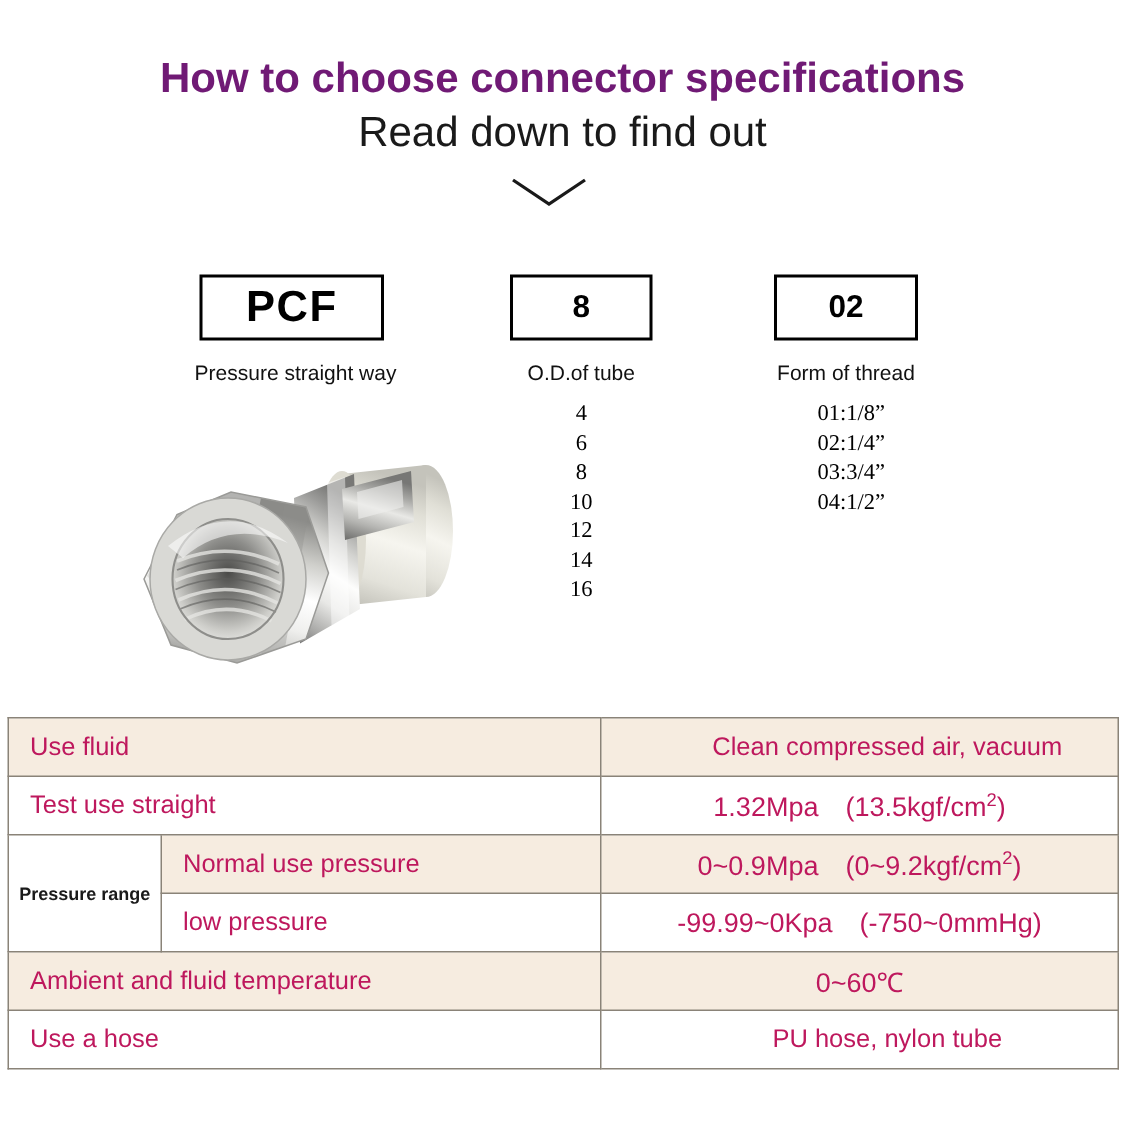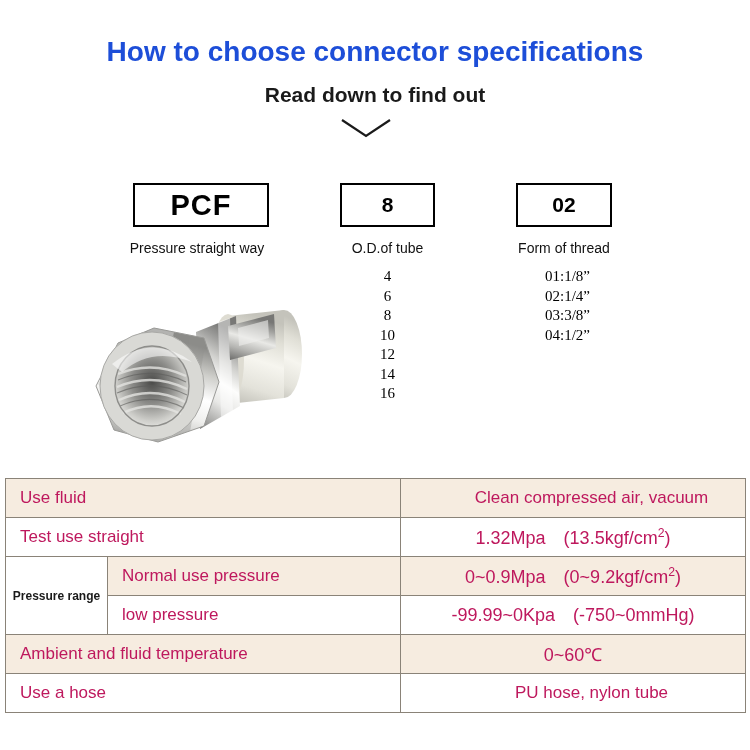--- a/index.html
+++ b/index.html
@@ -15,36 +15,35 @@
     position: relative;
   }
 
   
   .title {
     position: absolute;
     left: 0;
     top: 36px;
     width: 750px;
     text-align: center;
-    color: #1d4ed8;
+    color: #701a75;
     font-size: 28px;
     font-weight: bold;
     letter-spacing: 0px;
     white-space: nowrap;
   }
   .subtitle {
     position: absolute;
     left: 0;
-    top: 83px;
+    top: 72px;
     width: 750px;
     text-align: center;
     color: #1a1a1a;
-    font-size: 21px;
+    font-size: 28px;
     white-space: nowrap;
-    font-weight: bold;
   }
 
   
   .chevron {
     position: absolute;
     left: 340px;
     top: 118px;
     width: 52px;
     height: 26px;
   }
@@ -57,21 +56,21 @@
     box-sizing: border-box;
     display: flex;
     align-items: center;
     justify-content: center;
     color: #000000;
     font-weight: bold;
   }
   #box-pcf {
     left: 133px;
     top: 183px;
-    width: 136px;
+    width: 123px;
     height: 44px;
     font-size: 29px;
     letter-spacing: 1px;
   }
   #box-od {
     left: 340px;
     top: 183px;
     width: 95px;
     height: 44px;
     font-size: 21px;
@@ -196,21 +195,21 @@
     <div>8</div>
     <div>10</div>
     <div>12</div>
     <div>14</div>
     <div>16</div>
   </div>
 
 <div class="opt-list" id="list-thread">
     <div>01:1/8”</div>
     <div>02:1/4”</div>
-    <div>03:3/8”</div>
+    <div>03:3/4”</div>
     <div>04:1/2”</div>
   </div>
 
 <div class="photo">
   <svg width="250" height="182" viewBox="0 0 250 182" aria-hidden="true">
     <defs>
       <linearGradient id="metalBody" x1="0" y1="1" x2="0.25" y2="0">
         <stop offset="0%" stop-color="#6f6f6f"></stop>
         <stop offset="14%" stop-color="#a8a8a6"></stop>
         <stop offset="34%" stop-color="#e8e8e6"></stop>

